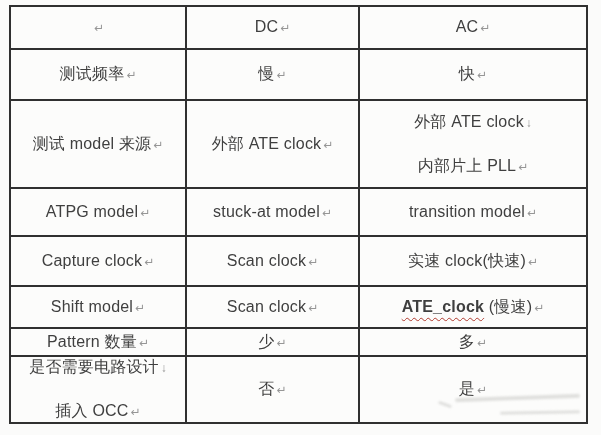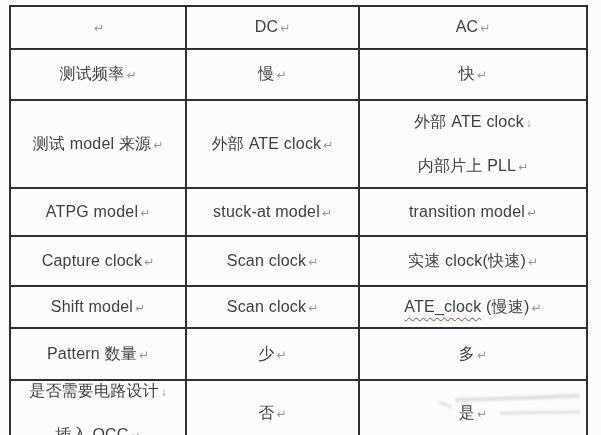--- a/index.html
+++ b/index.html
@@ -38,20 +38,21 @@
     color:#969696;
     margin-left:2px;
     vertical-align:baseline;
   }
   .sq{
     text-decoration-line:underline;
     text-decoration-style:wavy;
     text-decoration-color:#b03a2e;
     text-decoration-thickness:1px;
     text-underline-offset:5px;
+    font-weight:bold;
   }
   
   .smudge{
     position:absolute;
     background:#c9c9c6;
     opacity:0.55;
     filter:blur(1.2px);
     border-radius:3px;
     pointer-events:none;
   }
@@ -173,21 +174,21 @@
               <div class="line"><span class="t">Scan clock</span><span class="m">↵</span></div>
             </div>
       </td>
       <td>
         <div class="cell-inner">
               <div class="line"><span class="t sq">ATE_clock</span><span class="t"> (慢速)</span><span class="m">↵</span></div>
             </div>
       </td>
     </tr>
 
-    <tr style="height:52px">
+    <tr style="height:28px">
       <td>
         <div class="cell-inner">
               <div class="line"><span class="t">Pattern 数量</span><span class="m">↵</span></div>
             </div>
       </td>
       <td>
         <div class="cell-inner">
               <div class="line"><span class="t">少</span><span class="m">↵</span></div>
             </div>
       </td>

